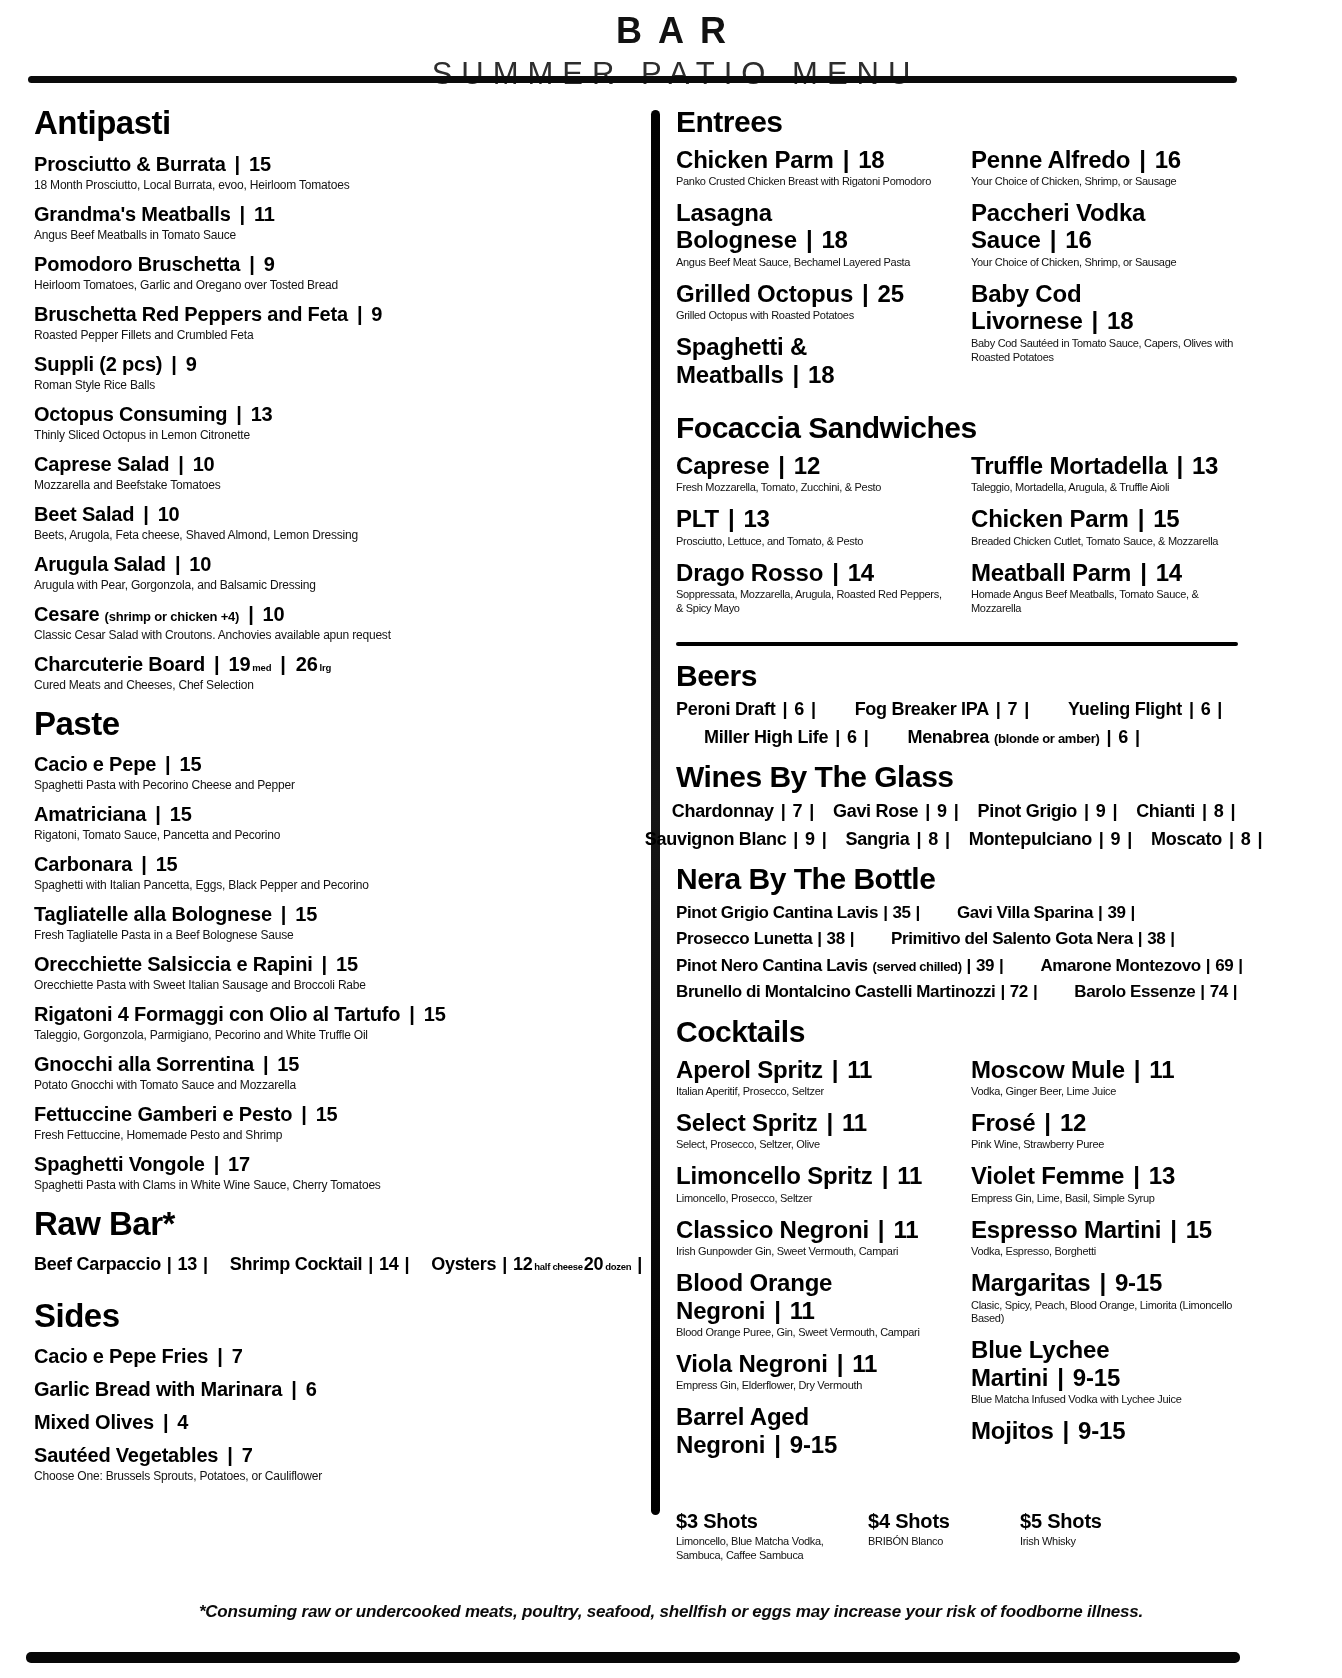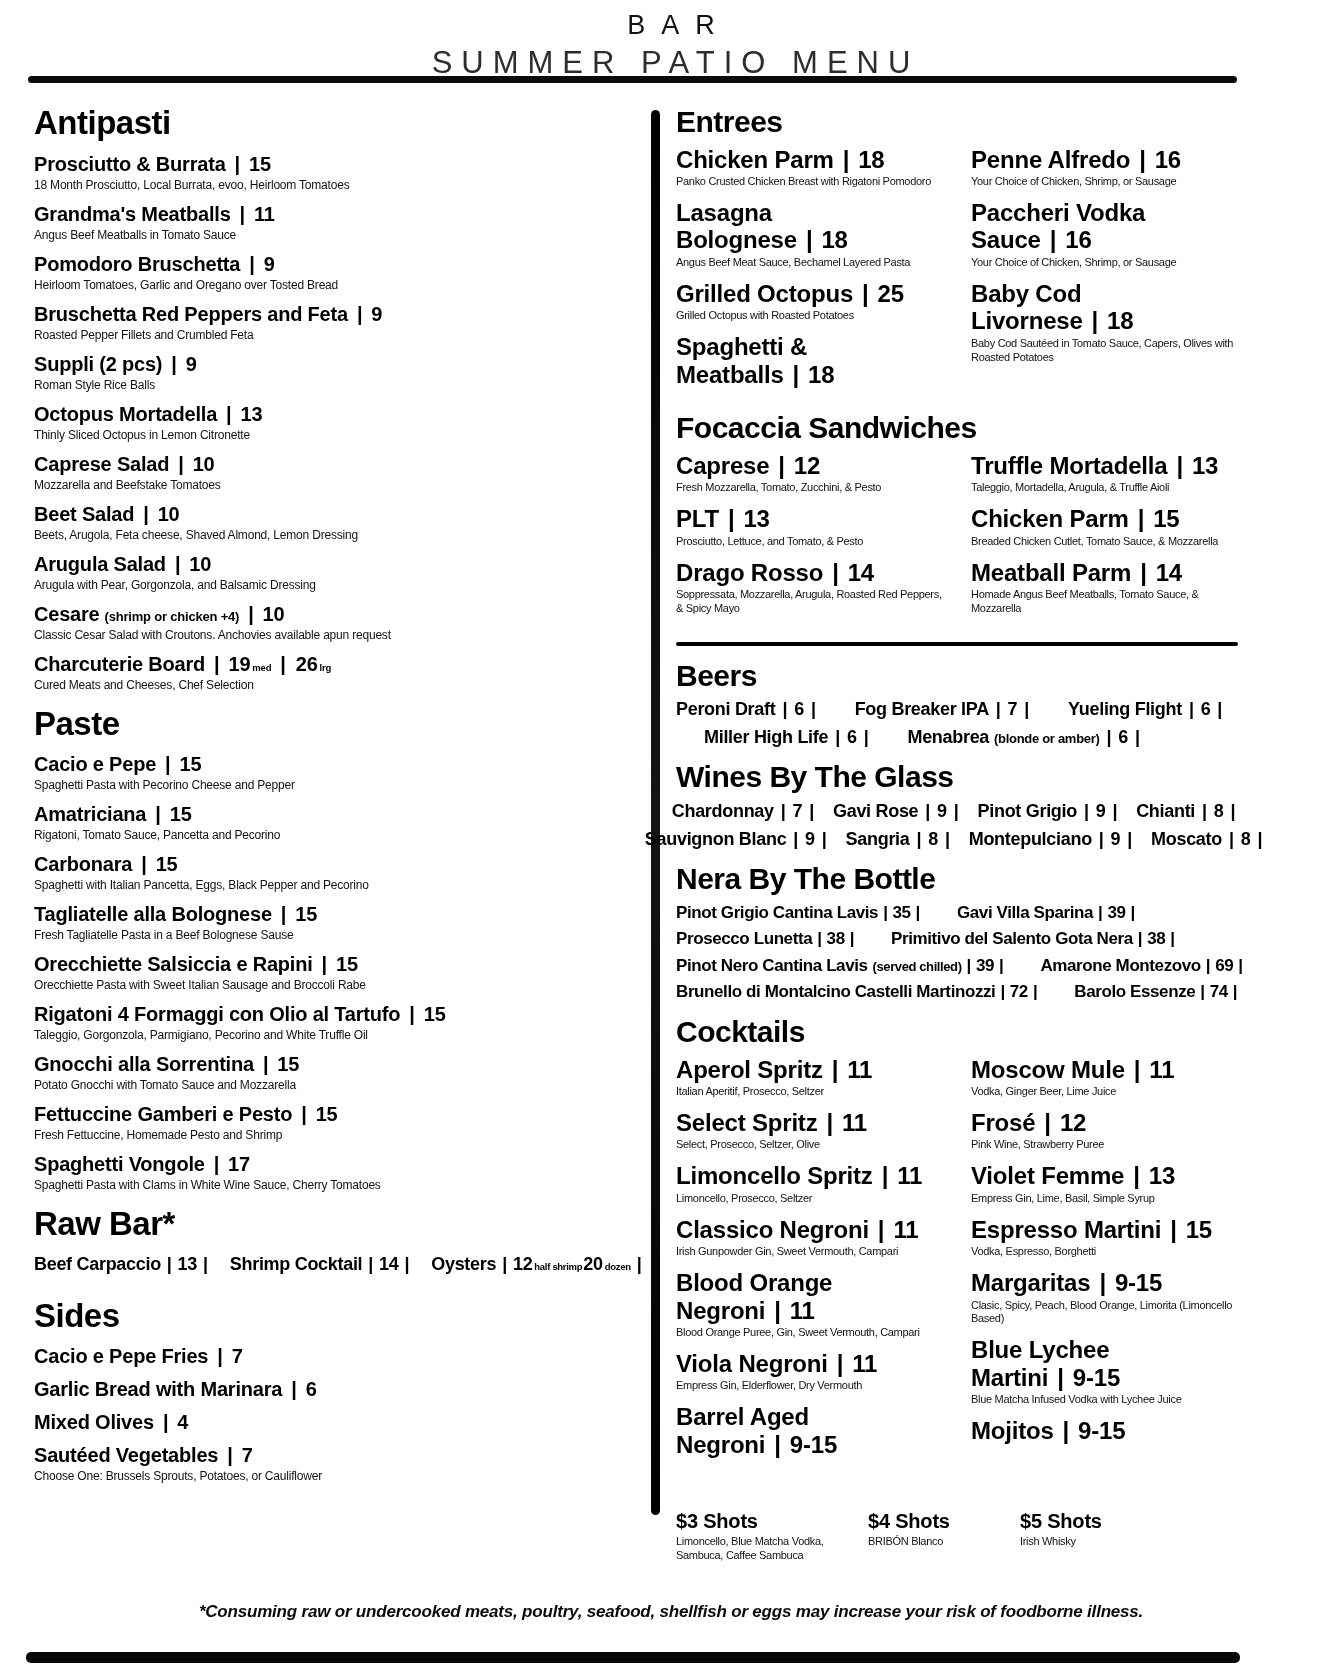--- a/index.html
+++ b/index.html
@@ -1,21 +1,21 @@
 <!DOCTYPE html>
 <html><head>
 <meta charset="utf-8">
 <style>
   html,body{margin:0;padding:0;background:#fff}
   body{width:1342px;height:1678px;position:relative;font-family:"Liberation Sans",sans-serif;color:#000;overflow:hidden}
   .page{position:absolute;inset:0;background:#ffffff}
 
   
   .header{position:absolute;top:10px;left:0;width:100%;text-align:center}
-  .brand{font-size:27px;font-weight:400;letter-spacing:16px;text-indent:16px;color:#111}
+  .brand{font-size:36px;font-weight:700;letter-spacing:16px;text-indent:16px;color:#111}
   .title{font-size:31px;font-weight:400;letter-spacing:9px;text-indent:9px;color:#2d2d2d;margin-top:4px}
   .rule-top{position:absolute;top:76px;left:28px;width:1209px;height:7px;background:#0b0b0b;border-radius:4px}
   .vdivider{position:absolute;left:651px;top:110px;width:9px;height:1405px;background:linear-gradient(180deg,#000,#151515 50%,#000);border-radius:5px}
   .rule-bottom{position:absolute;top:1652px;left:26px;width:1214px;height:11px;background:#070707;border-radius:5px}
 
   
   .col-left{position:absolute;left:34px;top:106px;width:592px}
   .col-right{position:absolute;left:676px;top:106px;width:562px}
 
   .section-title{font-weight:700;letter-spacing:-0.5px;margin:0 0 12px 0;line-height:1.05}
@@ -96,21 +96,21 @@
           </div>
           <div class="mi">
             <div class="mi-line"><span class="nm">Bruschetta Red Peppers and Feta</span><span class="sp">|</span><span class="pr">9</span></div>
             <div class="mi-desc">Roasted Pepper Fillets and Crumbled Feta</div>
           </div>
           <div class="mi">
             <div class="mi-line"><span class="nm">Suppli (2 pcs)</span><span class="sp">|</span><span class="pr">9</span></div>
             <div class="mi-desc">Roman Style Rice Balls</div>
           </div>
           <div class="mi">
-            <div class="mi-line"><span class="nm">Octopus Mortadella</span><span class="sp">|</span><span class="pr">13</span></div>
+            <div class="mi-line"><span class="nm">Octopus Consuming</span><span class="sp">|</span><span class="pr">13</span></div>
             <div class="mi-desc">Thinly Sliced Octopus in Lemon Citronette</div>
           </div>
           <div class="mi">
             <div class="mi-line"><span class="nm">Caprese Salad</span><span class="sp">|</span><span class="pr">10</span></div>
             <div class="mi-desc">Mozzarella and Beefstake Tomatoes</div>
           </div>
           <div class="mi">
             <div class="mi-line"><span class="nm">Beet Salad</span><span class="sp">|</span><span class="pr">10</span></div>
             <div class="mi-desc">Beets, Arugola, Feta cheese, Shaved Almond, Lemon Dressing</div>
           </div>
@@ -174,21 +174,21 @@
     <section>
       <h2 class="section-title">Raw Bar*</h2>
       <div class="inline-row">
           <div class="mi">
             <div class="mi-line"><span class="nm">Beef Carpaccio</span><span class="sp">|</span><span class="pr">13</span><span class="sp">|</span></div>
           </div>
           <div class="mi">
             <div class="mi-line"><span class="nm">Shrimp Cocktail</span><span class="sp">|</span><span class="pr">14</span><span class="sp">|</span></div>
           </div>
           <div class="mi">
-            <div class="mi-line"><span class="nm">Oysters</span><span class="sp">|</span><span class="pr">12</span><span class="un">half shrimp</span><span class="pr pr2">20</span><span class="un">dozen</span><span class="sp">|</span></div>
+            <div class="mi-line"><span class="nm">Oysters</span><span class="sp">|</span><span class="pr">12</span><span class="un">half cheese</span><span class="pr pr2">20</span><span class="un">dozen</span><span class="sp">|</span></div>
           </div>
         </div>
     </section>
 
     <section>
       <h2 class="section-title">Sides</h2>
       <div class="items">
           <div class="mi">
             <div class="mi-line"><span class="nm">Cacio e Pepe Fries</span><span class="sp">|</span><span class="pr">7</span></div>
           </div>

